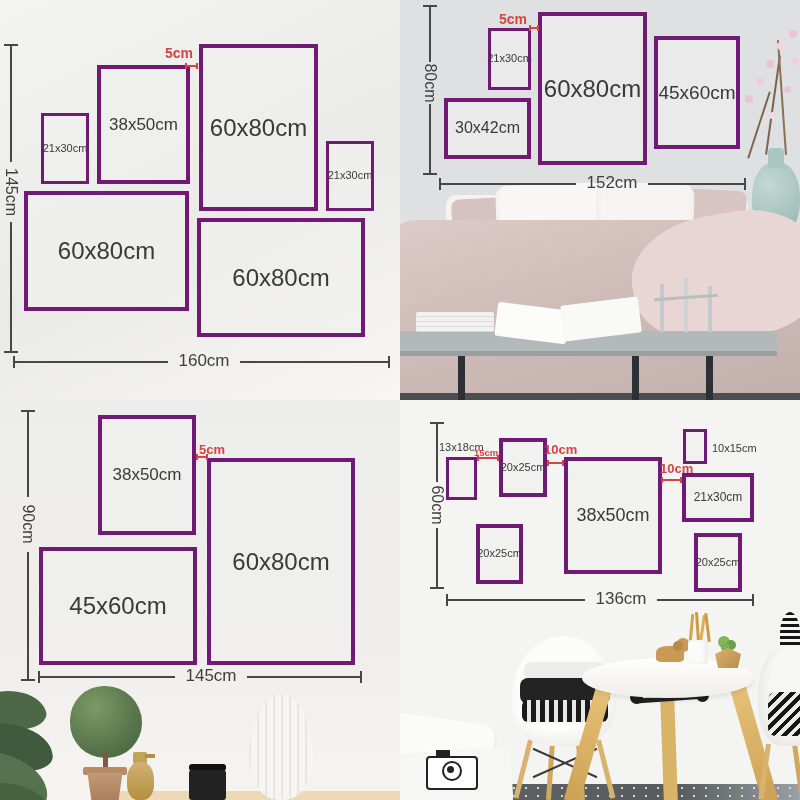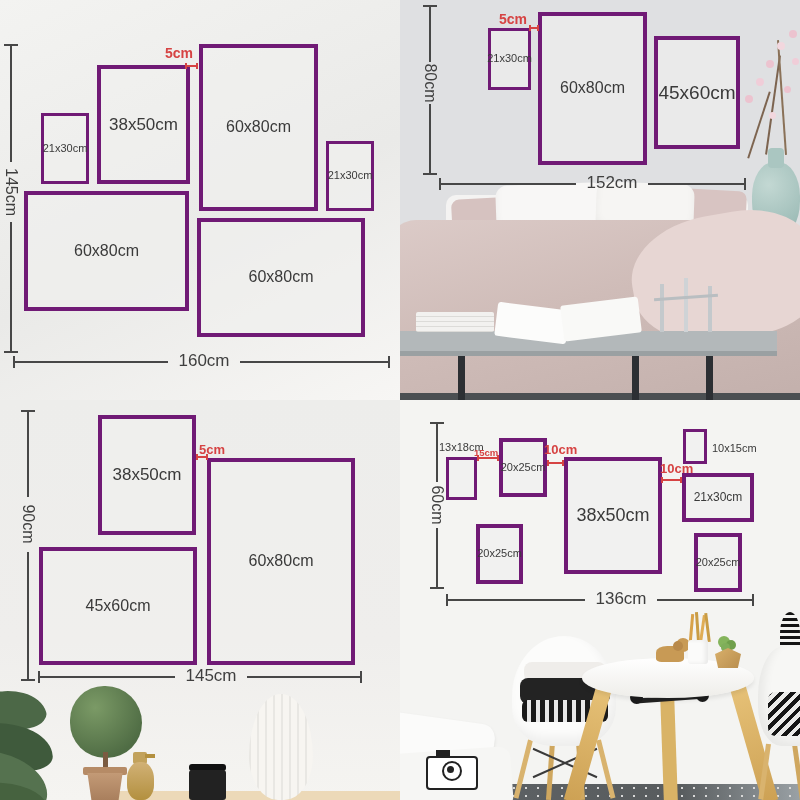--- a/index.html
+++ b/index.html
@@ -6,21 +6,21 @@
   #stage{position:relative;width:800px;height:800px;overflow:hidden;
     font-family:"Liberation Sans","DejaVu Sans",sans-serif;color:#3a3a3a;}
   .panel{position:absolute;width:400px;height:400px;overflow:hidden;}
   #p-tl{left:0;top:0;background:linear-gradient(155deg,#f3f3f1 0%,#eaeae8 55%,#f7f6f4 100%);}
   #p-tr{left:400px;top:0;background:#dfe0e2;}
   #p-bl{left:0;top:400px;background:linear-gradient(#ededeb 0%,#efeeec 60%,#f5f4f1 100%);}
   #p-br{left:400px;top:400px;background:#f4f4f2;}
   .frame{position:absolute;box-sizing:border-box;border:4px solid #701a75;background:rgba(240,240,238,.65);
     display:flex;align-items:center;justify-content:center;text-align:center;line-height:1.05;}
   .b3{border-width:3px;}
-  .fs20{font-size:16px;} .fs19{font-size:19px;} .fs18{font-size:18px;} .fs17{font-size:17px;}
+  .fs20{font-size:24px;} .fs19{font-size:19px;} .fs18{font-size:18px;} .fs17{font-size:17px;}
   .fs16{font-size:16px;} .fs12{font-size:12px;} .fs11{font-size:11px;}
   .dseg{position:absolute;background:#474747;}
   .tickv{position:absolute;width:2px;height:12px;background:#474747;}
   .tickh{position:absolute;width:14px;height:2px;background:#474747;}
   .hlabel{position:absolute;font-size:17px;color:#3f3f3f;text-align:center;width:72px;}
   .vlabel{position:absolute;width:56px;height:18px;display:flex;align-items:center;justify-content:center;
     transform:rotate(90deg);font-size:16px;color:#3f3f3f;white-space:nowrap;}
   .rlabel{position:absolute;color:#d64343;font-weight:bold;white-space:nowrap;}
   .rline{position:absolute;height:2px;background:#d64343;}
   .rline::before,.rline::after{content:"";position:absolute;top:-2px;width:2px;height:6px;background:#d64343;}
@@ -100,20 +100,21 @@
 
     <div class="dseg" style="left:40px;top:183px;width:136px;height:2px"></div>
     <div class="dseg" style="left:248px;top:183px;width:97px;height:2px"></div>
     <div class="tickv" style="left:39px;top:178px"></div>
     <div class="tickv" style="left:344px;top:178px"></div>
     <div class="hlabel" style="left:176px;top:173px">152cm</div>
 
     <div class="frame b3 fs11" style="left:88px;top:28px;width:43px;height:62px">21x30cm</div>
     <div class="frame fs20" style="left:138px;top:12px;width:109px;height:153px">60x80cm</div>
     <div class="frame fs19" style="left:254px;top:36px;width:86px;height:113px">45x60cm</div>
+    <div class="frame fs16" style="left:44px;top:98px;width:87px;height:61px">30x42cm</div>
 
     <div class="rlabel" style="left:99px;top:11px;font-size:14px">5cm</div>
     <div class="rline" style="left:129px;top:27px;width:10px"></div>
   </div>
 
   <div class="panel" id="p-bl">
 
     <div class="ph" style="left:108px;top:391px;width:292px;height:9px;background:#ecd9b8"></div>
     <div class="ph" style="left:-26px;top:288px;width:70px;height:46px;background:#4c6847;border-radius:0 100% 30% 100%;transform:rotate(-18deg)"></div>
     <div class="ph" style="left:-30px;top:322px;width:82px;height:50px;background:#3f5a3c;border-radius:0 100% 35% 100%;transform:rotate(-4deg)"></div>

